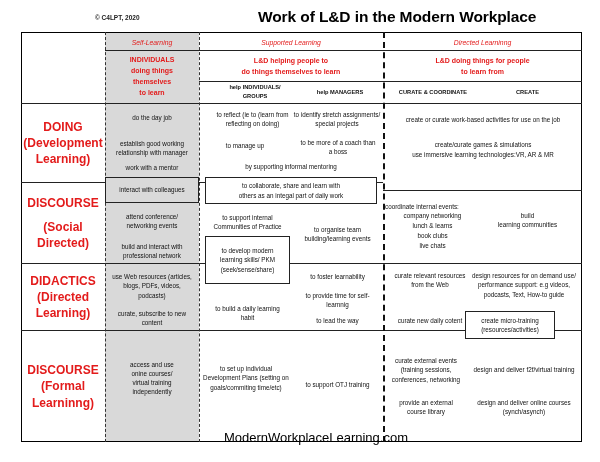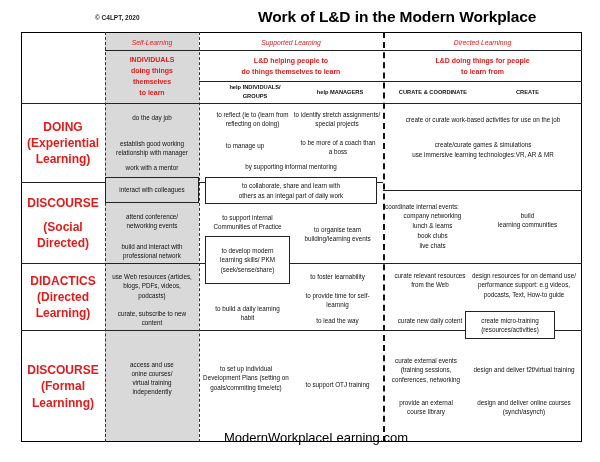--- a/index.html
+++ b/index.html
@@ -73,21 +73,21 @@
 <div class="cell subhdr" style="left:210px;top:82px;width:90px;height:20px;flex-direction:column;line-height:1.6;">
   <span>help INDIVIDUALS/</span>
   <span>GROUPS</span>
 </div>
 <div class="cell subhdr" style="left:300px;top:82px;width:80px;height:20px;">help MANAGERS</div>
 <div class="cell subhdr" style="left:383px;top:82px;width:100px;height:20px;">CURATE &amp; COORDINATE</div>
 <div class="cell subhdr" style="left:480px;top:82px;width:95px;height:20px;">CREATE</div>
 
 <div class="cell rowlabel" style="left:21px;top:104px;width:84px;height:78px;flex-direction:column;">
   <span>DOING</span>
-  <span>(Experiential</span>
+  <span>(Development</span>
   <span>Learning)</span>
 </div>
 <div class="cell rowlabel" style="left:21px;top:183px;width:84px;height:80px;flex-direction:column;gap:8px;">
   <span>DISCOURSE</span>
   <span>(Social Directed)</span>
 </div>
 <div class="cell rowlabel" style="left:21px;top:264px;width:84px;height:66px;flex-direction:column;">
   <span>DIDACTICS</span>
   <span>(Directed Learning)</span>
 </div>

